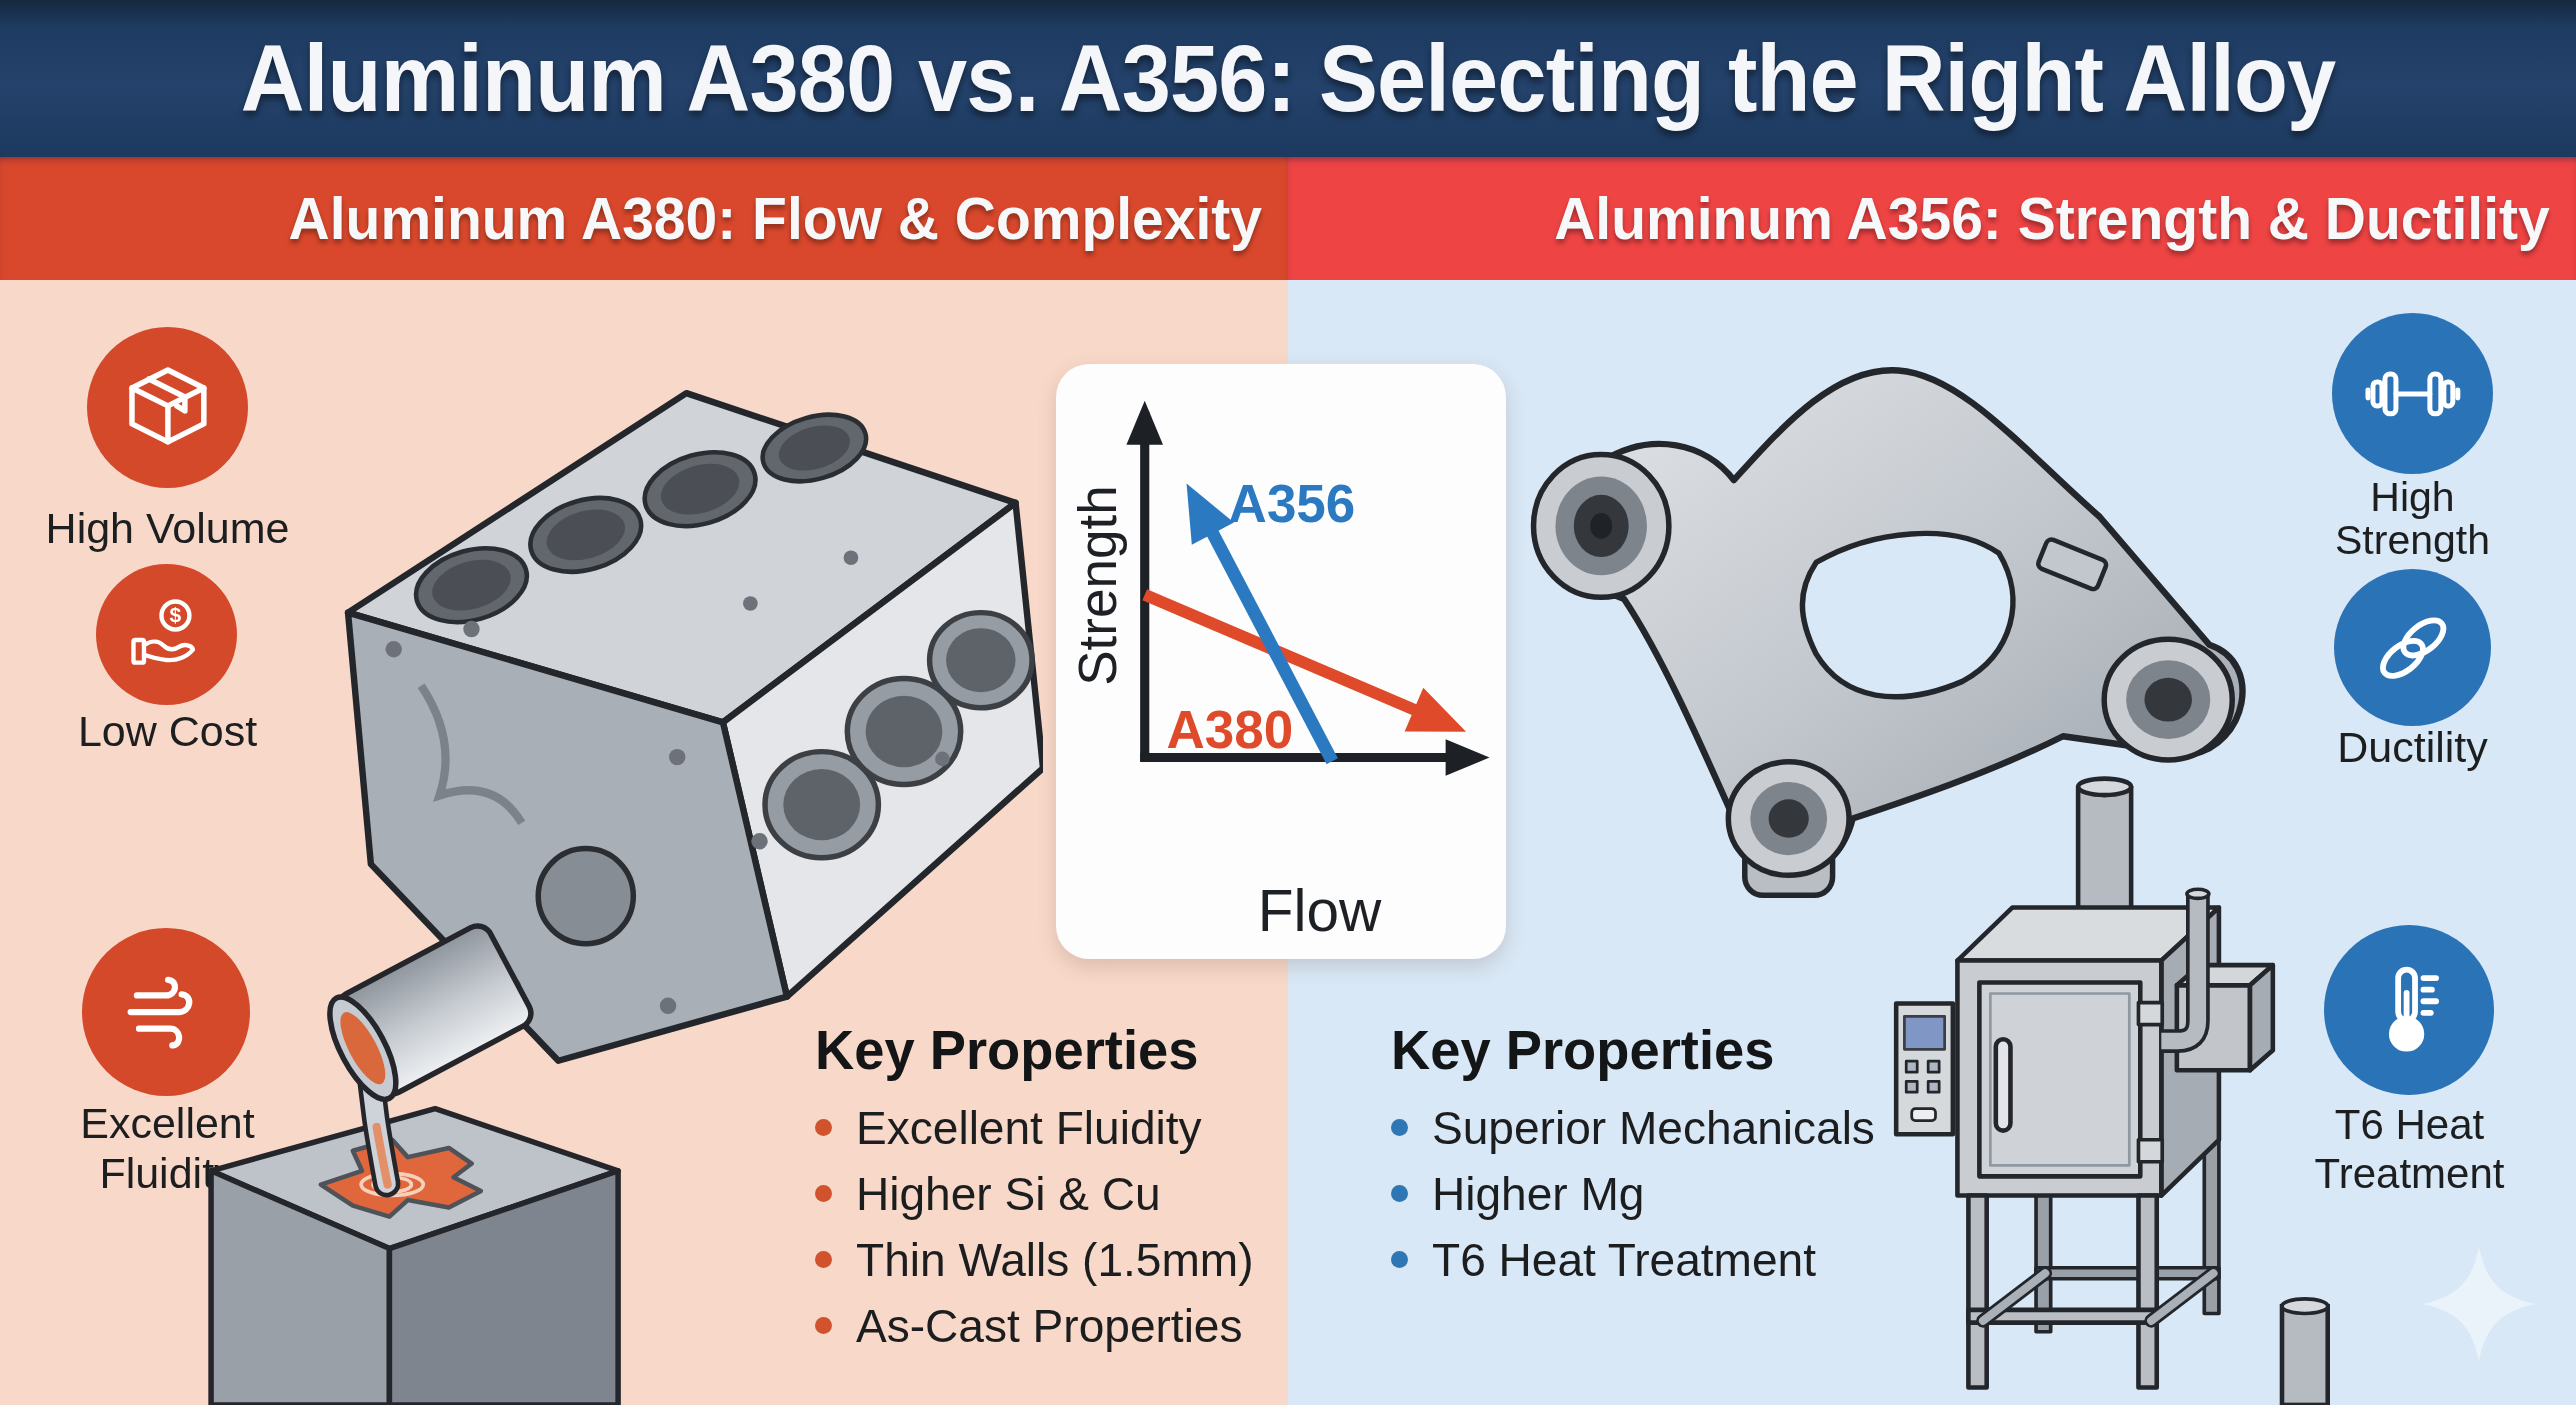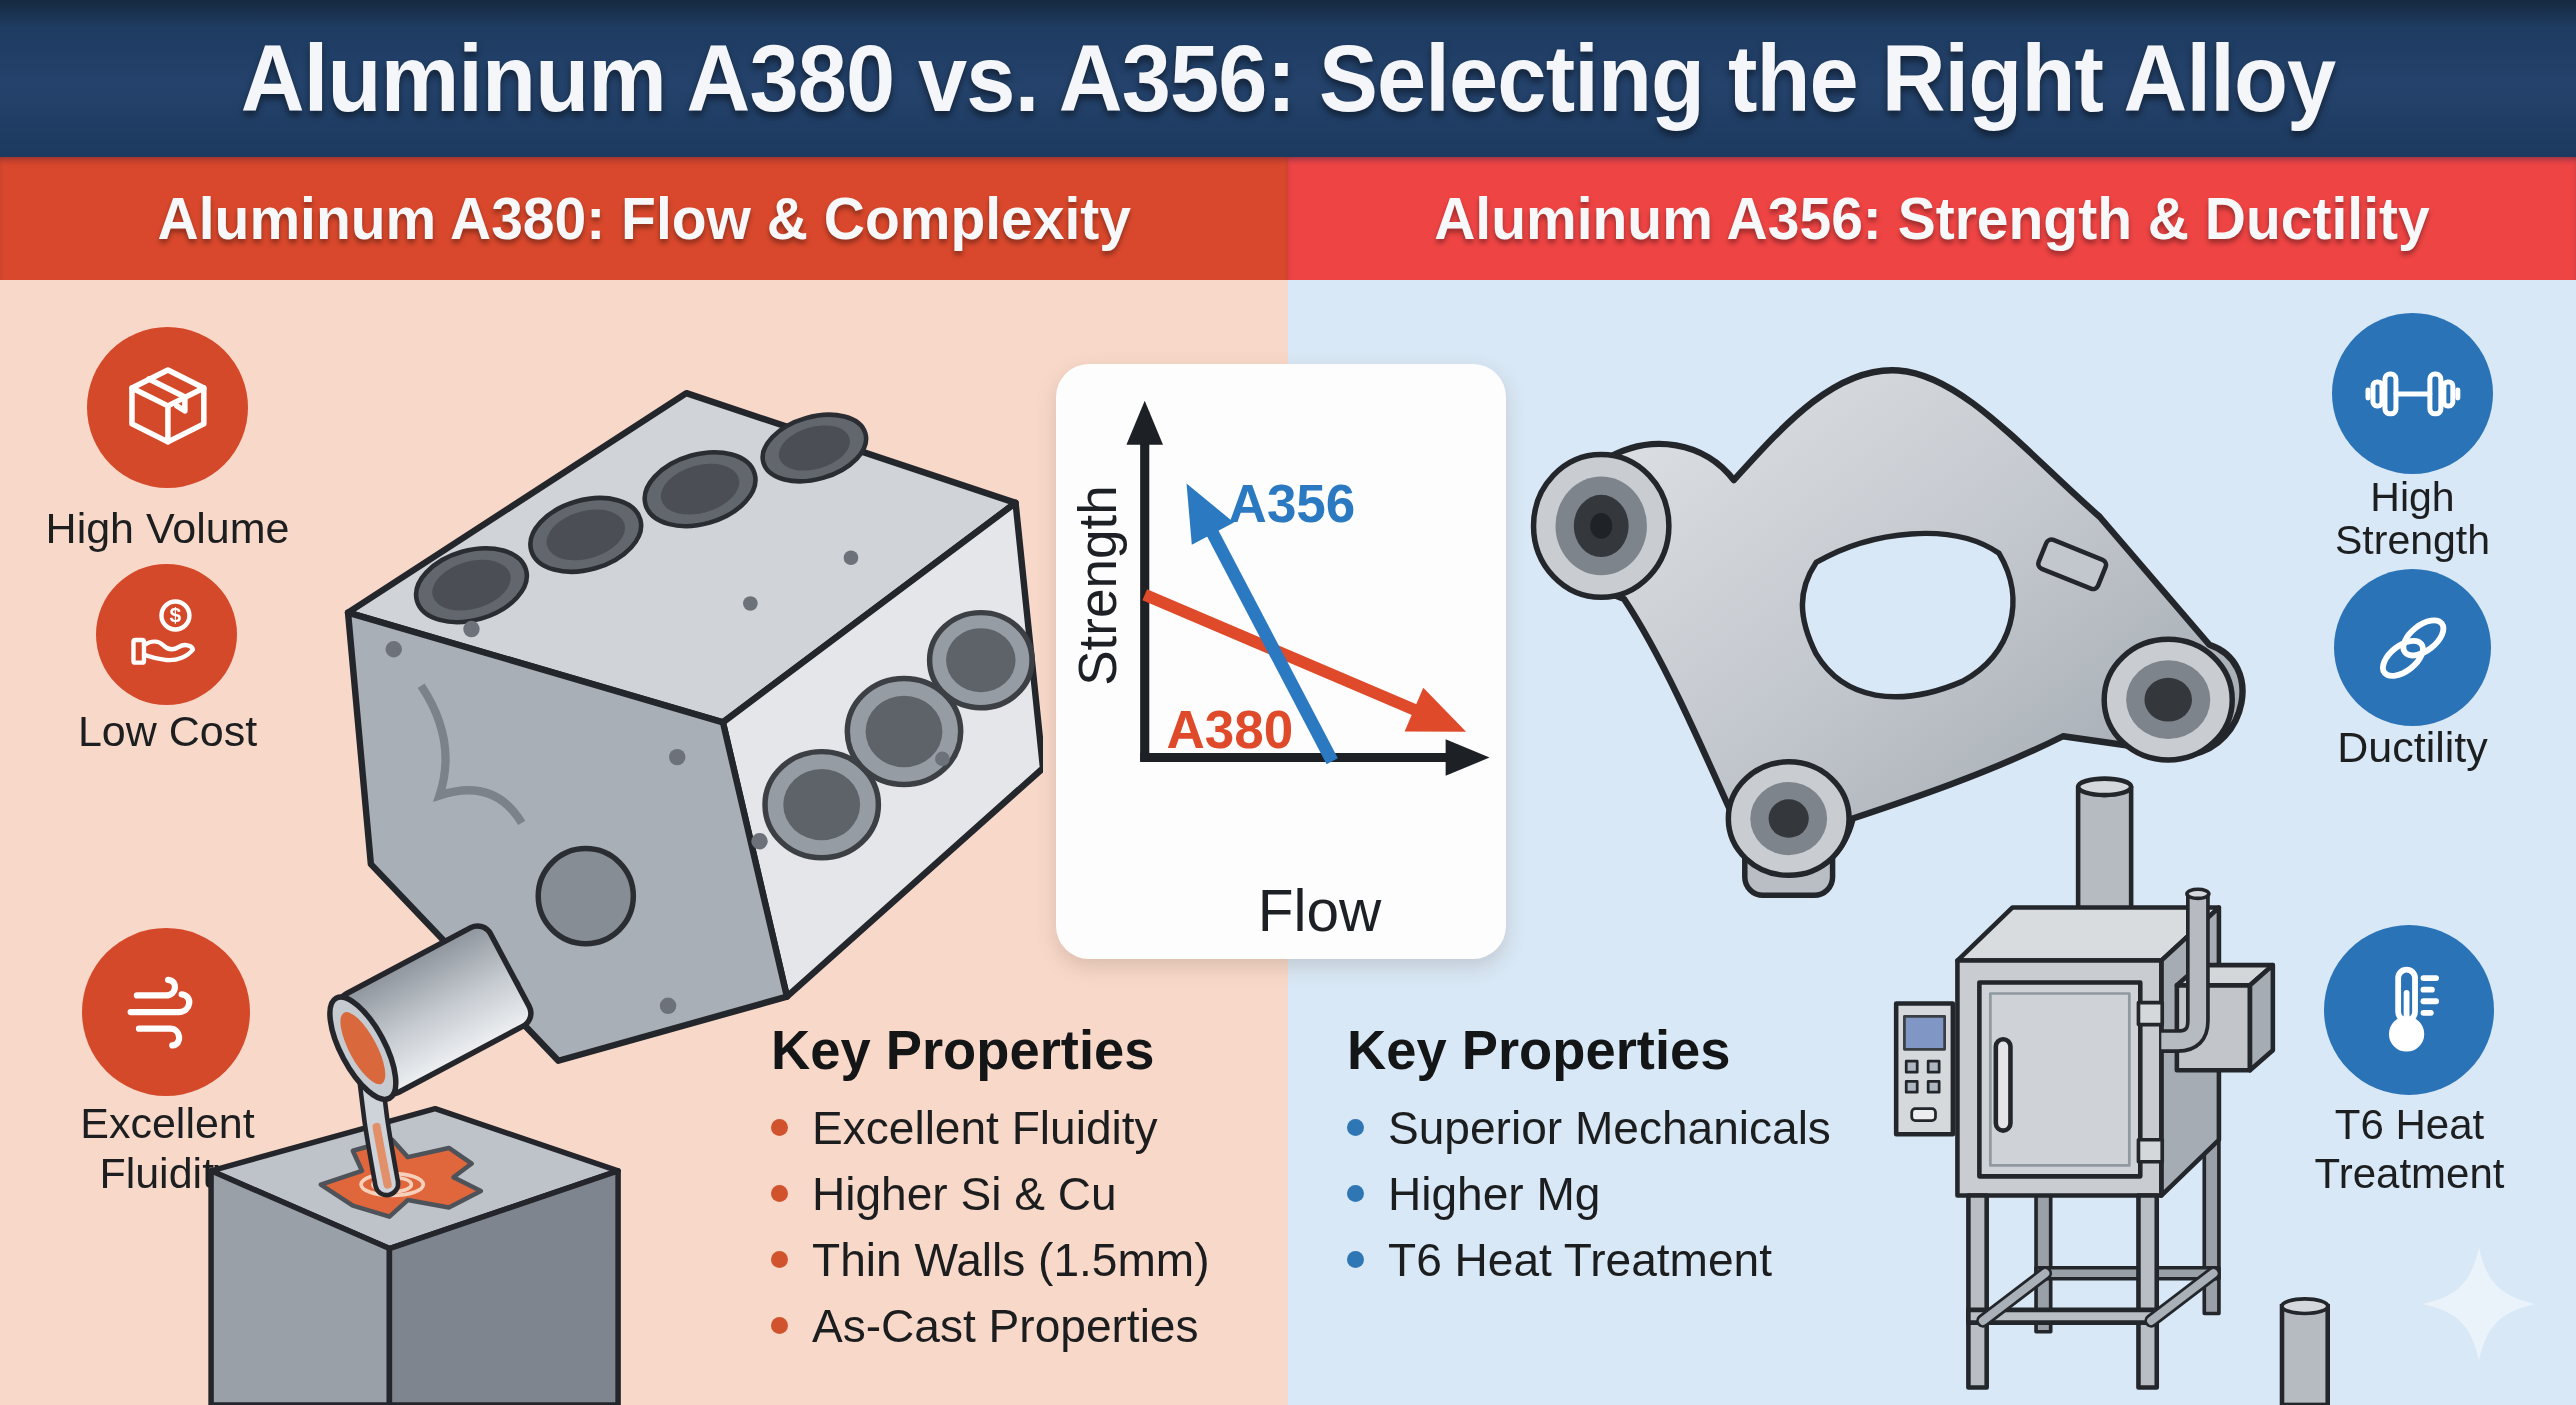--- a/index.html
+++ b/index.html
@@ -9,21 +9,21 @@
 
   
   .title-bar{left:0;top:0;width:2576px;height:157px;
     background:linear-gradient(180deg,#16293f 0%,#1e3c62 18%,#24426b 55%,#1c3a5f 100%);
     display:flex;align-items:center;justify-content:center;}
   .title-text{color:#f4f6f9;font-size:95px;font-weight:700;letter-spacing:-0.9px;
     transform:scaleX(.93);transform-origin:center;white-space:nowrap;
     text-shadow:0 4.6px 7.3px rgba(0,0,0,.45);}
 
   
-  .hdr{top:157px;height:123px;display:flex;align-items:center;justify-content:center;}
+  .hdr{top:157px;height:123px;display:flex;align-items:center;justify-content:flex-end;}
   .hdr-left{left:0;width:1288px;background:#d9482c;box-shadow:inset 0 5.5px 7.3px -3.7px rgba(60,20,60,.5);}
   .hdr-right{left:1288px;width:1288px;background:#ef4444;box-shadow:inset 0 5.5px 7.3px -3.7px rgba(20,30,70,.5);}
   .hdr-text{color:#f7f8f9;font-size:60px;font-weight:700;transform:scaleX(.95);white-space:nowrap;
     text-shadow:0 3.7px 5.5px rgba(0,0,0,.35);}
 
   
   .panel-left{left:0;top:280px;width:1288px;height:1125px;background:#f8d9c9;}
   .panel-right{left:1288px;top:280px;width:1288px;height:1125px;background:#d9e8f6;}
 
   
@@ -33,21 +33,21 @@
   .badge-circle svg{width:62%;height:62%;}
   .badge-label{color:#1d1e20;text-align:center;white-space:nowrap;}
   .badge-label div{white-space:nowrap;}
 
   
   .chart-card{left:1056px;top:364px;width:450px;height:595px;background:#fdfdfd;border-radius:33px;
     box-shadow:0 7.3px 20px rgba(90,60,50,.18);}
   .chart-card svg{position:absolute;left:0;top:0;}
 
   
-  .kp{width:640px;}
+  .kp{width:640px;margin-left:44px;}
   .kp-heading{font-size:56px;font-weight:700;color:#141517;margin-bottom:12.8px;transform:scaleX(.97);transform-origin:left;}
   .kp-row{display:flex;align-items:center;height:66px;}
   .kp-dot{width:17.4px;height:17.4px;border-radius:50%;margin-right:24px;flex:0 0 auto;}
   .kp-dot-red{background:#d0532e;}
   .kp-dot-blue{background:#2f76b5;}
   .kp-text{font-size:47px;color:#1c1d1f;white-space:nowrap;transform:scaleX(.98);transform-origin:left;}
 
   .sparkle{opacity:.85;}
 </style>
 </head>

